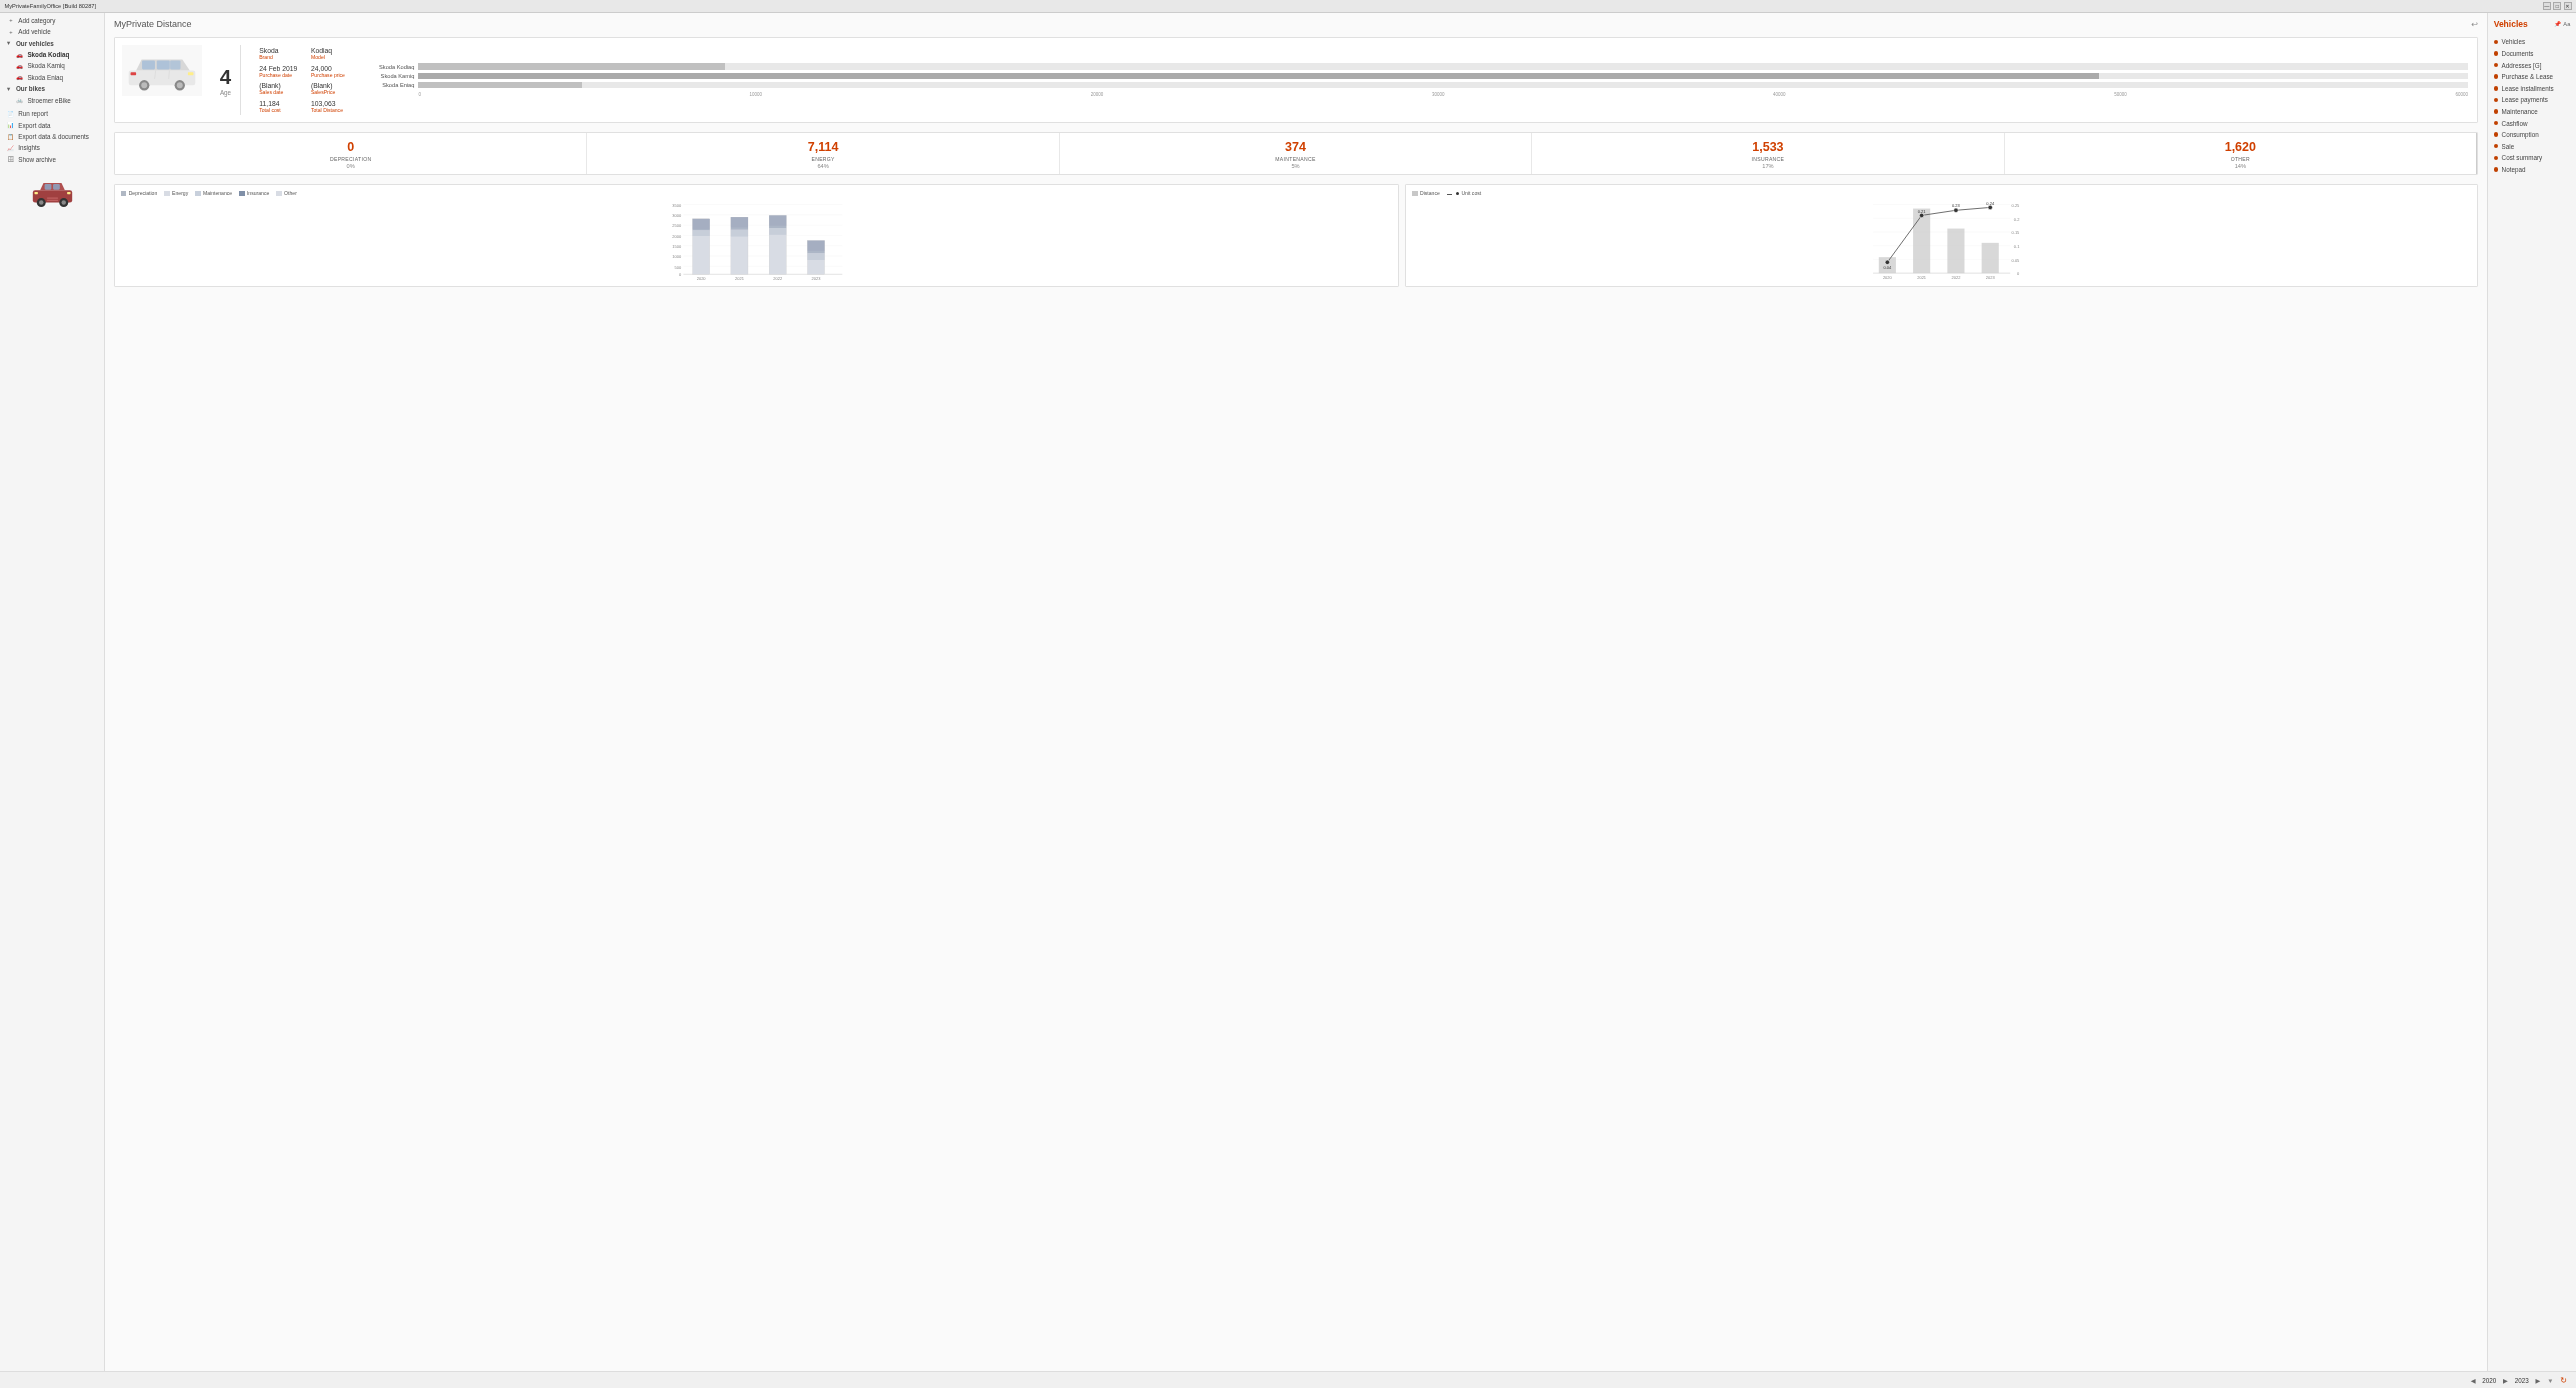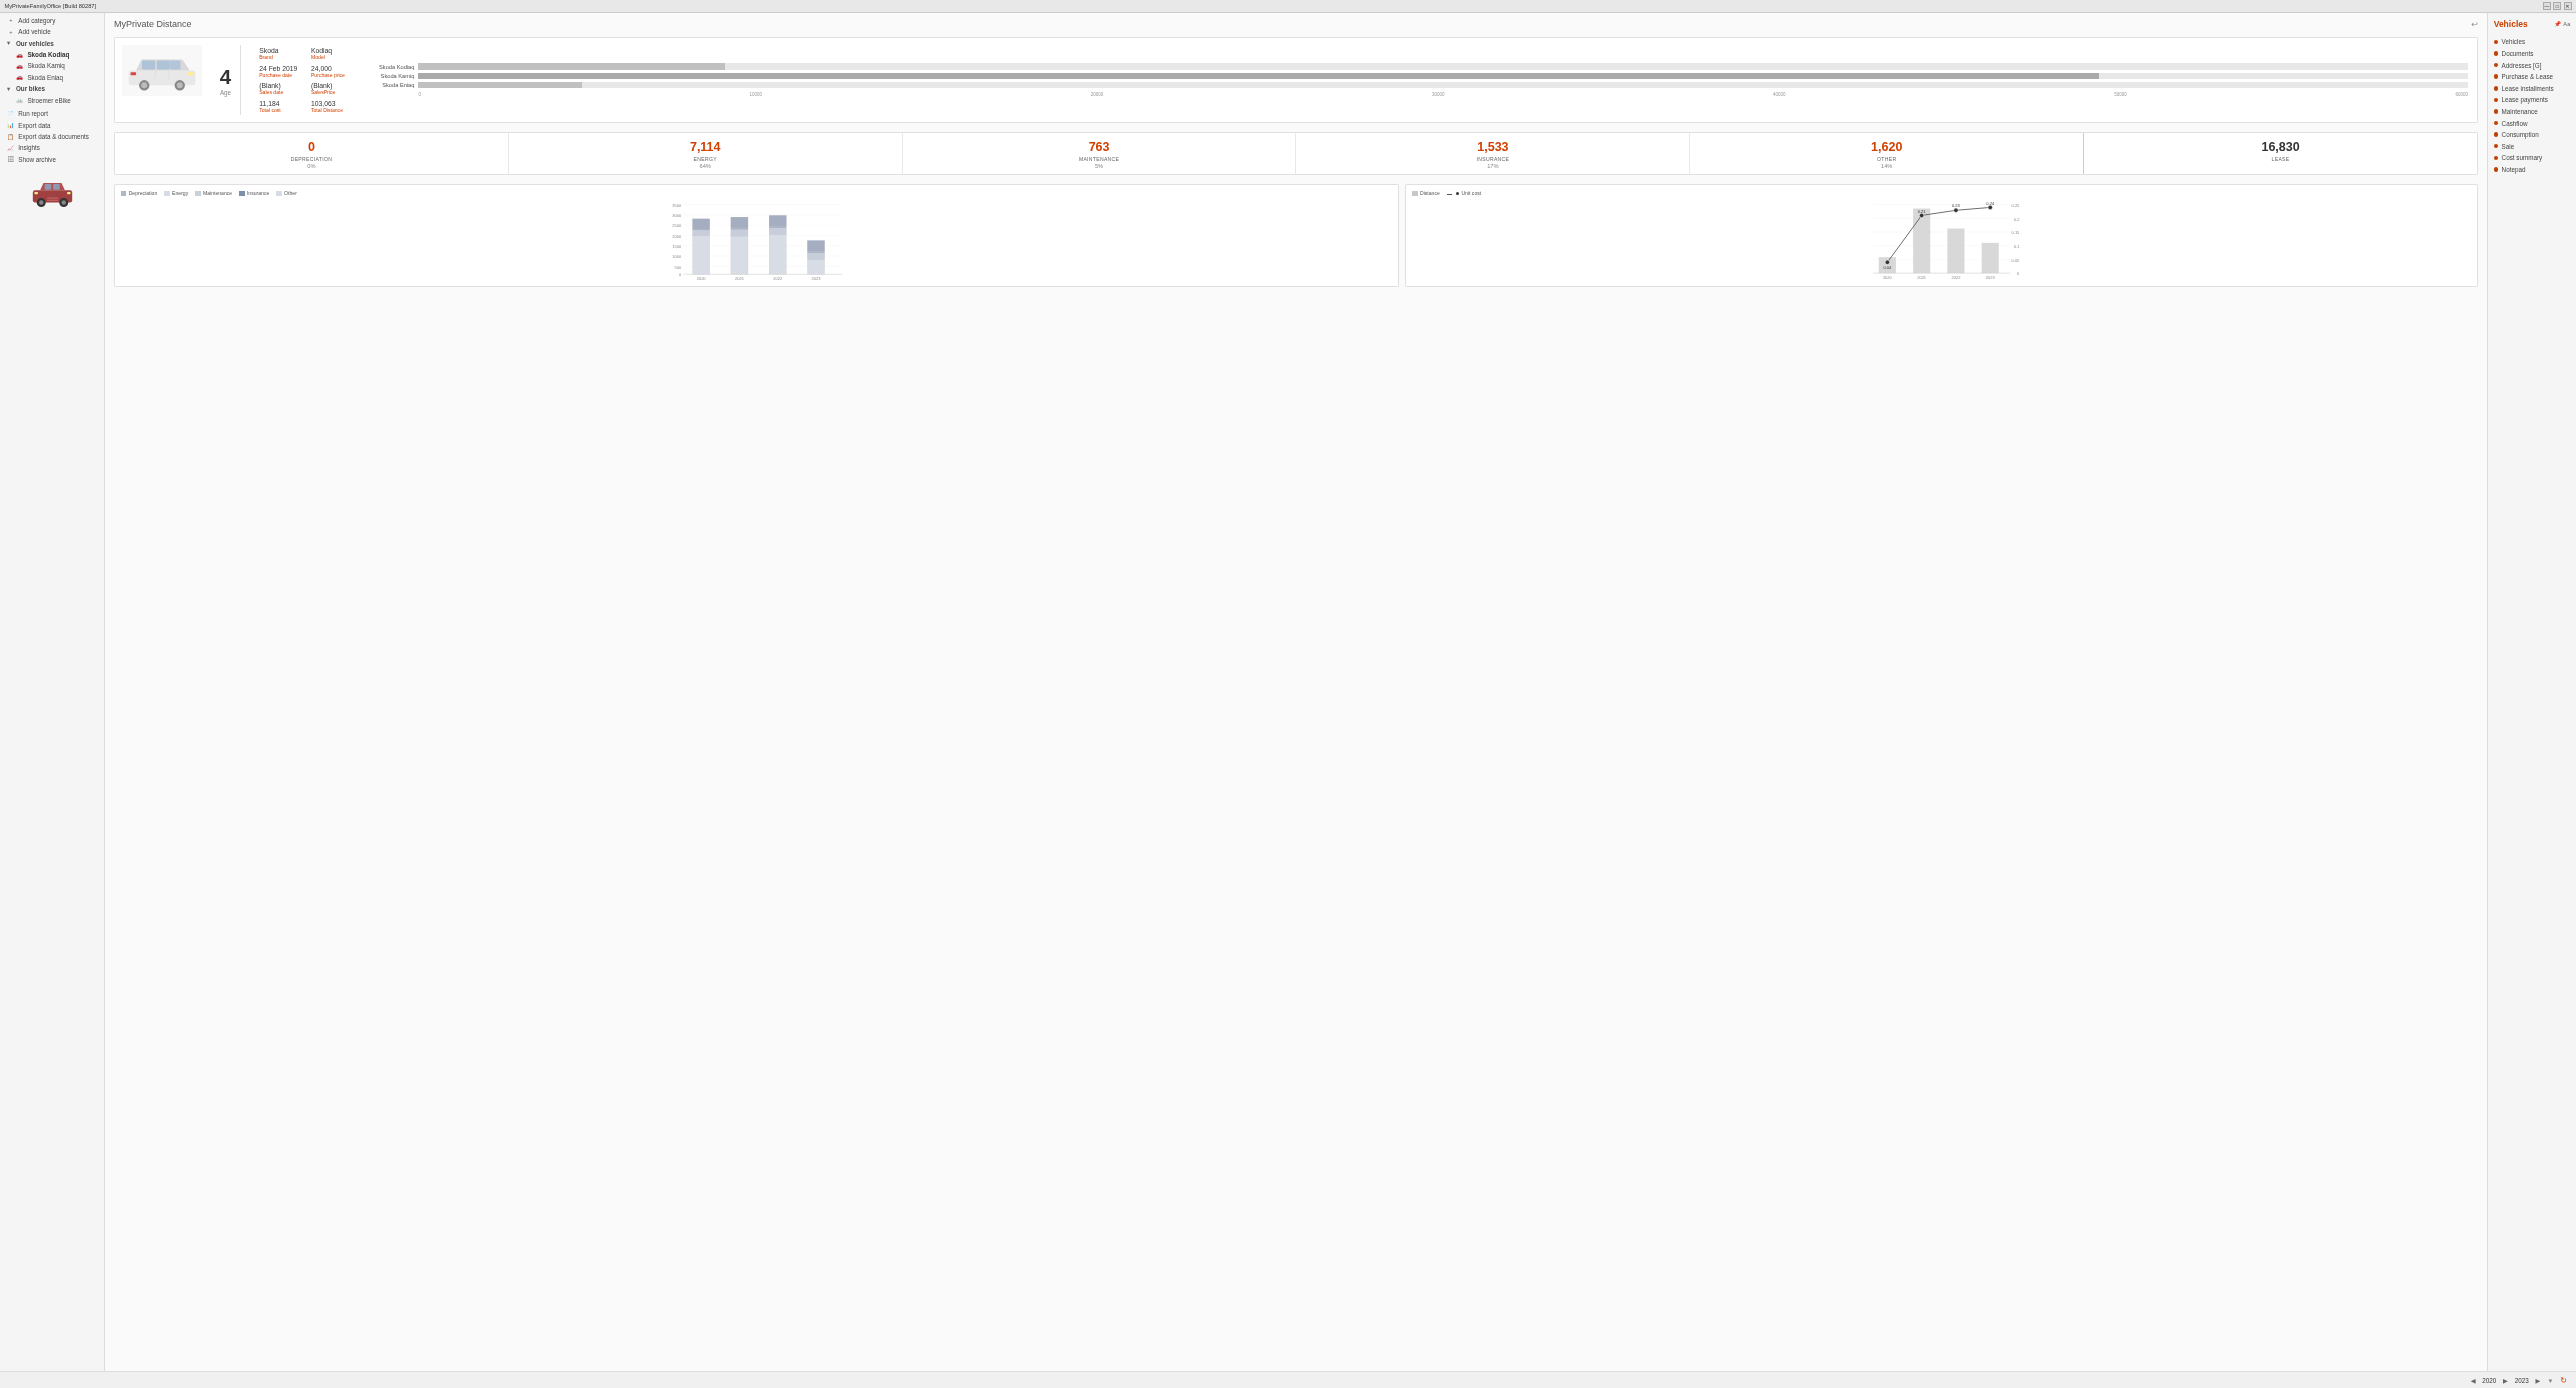--- a/index.html
+++ b/index.html
@@ -287,38 +287,33 @@
         <span class="stat-value">0</span>
         <span class="stat-label">DEPRECIATION</span>
         <span class="stat-pct">0%</span>
       </div>
       <div class="stat-item">
         <span class="stat-value">7,114</span>
         <span class="stat-label">ENERGY</span>
         <span class="stat-pct">64%</span>
       </div>
       <div class="stat-item">
-        <span class="stat-value">763</span>
+        <span class="stat-value">374</span>
         <span class="stat-label">MAINTENANCE</span>
         <span class="stat-pct">5%</span>
       </div>
       <div class="stat-item">
         <span class="stat-value">1,533</span>
         <span class="stat-label">INSURANCE</span>
         <span class="stat-pct">17%</span>
       </div>
       <div class="stat-item separator">
         <span class="stat-value">1,620</span>
         <span class="stat-label">OTHER</span>
         <span class="stat-pct">14%</span>
-      </div>
-      <div class="stat-item">
-        <span class="stat-value dark">16,830</span>
-        <span class="stat-label">LEASE</span>
-        <span class="stat-pct"></span>
       </div>
     </div>
 
     <div class="charts-section">
 
       <div class="chart-container" style="flex:1.2">
         <div class="chart-legend">
           <div class="legend-item">
             <div class="legend-color" style="background:#b0b8c4"></div>
             <span>Depreciation</span>

